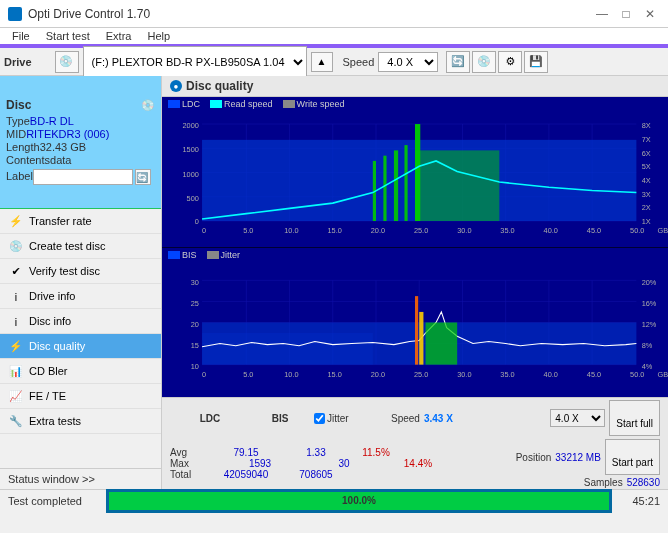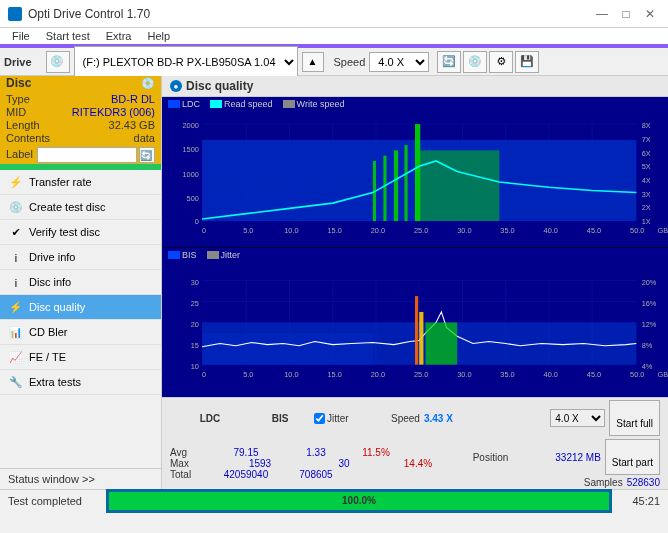--- a/index.html
+++ b/index.html
@@ -12,37 +12,37 @@
     .titlebar-title { font-size: 12px; color: #333; }
     .titlebar-controls { display: flex; gap: 4px; }
     .titlebar-btn { width: 20px; height: 14px; border: none; background: none; cursor: pointer; font-size: 12px; color: #666; }
 
     
     .menubar { background: #fff; border-bottom: 4px solid #8b5cf6; display: flex; align-items: center; height: 20px; padding: 0 4px; }
     .menu-item { padding: 2px 8px; font-size: 11px; color: #333; cursor: pointer; }
 
     
     .drivebar { background: #f0f0f0; border-bottom: 1px solid #ccc; display: flex; align-items: center; height: 28px; padding: 2px 4px; gap: 4px; }
-    .drive-label { font-size: 11px; font-weight: bold; color: #333; margin-right: 10px; }
+    .drive-label { font-size: 11px; font-weight: bold; color: #333; margin-right: 19px; }
     .drive-select { border: 1px solid #aaa; background: white; padding: 1px 4px; font-size: 11px; height: 32px; min-width: 220px; }
     .drive-icon-btn { width: 22px; height: 20px; border: 1px solid #aaa; background: #f8f8f8; cursor: pointer; display: flex; align-items: center; justify-content: center; font-size: 10px; }
     .speed-label { font-size: 11px; color: #333; margin-left: 6px; }
     .speed-select { border: 1px solid #aaa; background: white; padding: 1px 4px; font-size: 11px; height: 20px; width: 60px; }
     .toolbar-icons { display: flex; gap: 2px; margin-left: 4px; }
     .tb-icon { width: 24px; height: 22px; border: 1px solid #aaa; background: #f8f8f8; cursor: pointer; display: flex; align-items: center; justify-content: center; }
 
     
     .main { display: flex; height: calc(533px - 28px - 20px - 28px - 22px - 22px); }
 
     
     .sidebar { width: 162px; background: #f0f0f0; border-right: 1px solid #ccc; display: flex; flex-direction: column; }
-    .disc-section { background: #eab308; border-bottom: 6px solid #22c55e; padding: 0 6px; }
+    .disc-section { background: #7dd3fc; border-bottom: 1px solid #22c55e; padding: 22px 6px; }
     .disc-header { display: flex; align-items: center; justify-content: space-between; margin-bottom: 3px; }
     .disc-title { font-size: 12px; font-weight: bold; color: #333; }
-    .disc-row { display: flex; justify-content: space-between; align-items: center; margin: 1px 0; }
+    .disc-row { display: flex; justify-content: flex-start; align-items: center; margin: 1px 0; }
     .disc-row-label { font-size: 11px; color: #333; }
     .disc-row-value { font-size: 11px; color: #0000cc; }
     .disc-row-value.dark { color: #333; }
     .label-input-row { display: flex; align-items: center; gap: 2px; margin-top: 2px; }
     .label-input { border: 1px solid #aaa; height: 16px; width: 100px; font-size: 10px; }
     .label-icon { width: 16px; height: 16px; border: 1px solid #aaa; background: #f8f8f8; cursor: pointer; display: flex; align-items: center; justify-content: center; font-size: 10px; }
 
     .nav-items { flex: 1; overflow: hidden; }
     .nav-item { display: flex; align-items: center; padding: 4px 8px; cursor: pointer; border-bottom: 1px solid #e0e0e0; }
     .nav-item.active { background: #4da6e8; color: white; }
@@ -383,21 +383,21 @@
           <div style="display:flex;align-items:center;">
             <span style="font-size:10px;color:#333;width:36px;">Total</span>
             <span style="font-size:10px;color:#0000cc;width:80px;text-align:center;">42059040</span>
             <span style="font-size:10px;color:#0000cc;width:60px;text-align:center;">708605</span>
           </div>
         </div>
 
         <div style="display:flex;flex-direction:column;align-items:flex-end;gap:2px;">
           <div style="display:flex;gap:4px;align-items:center;">
             <span style="font-size:10px;color:#333;">Position</span>
-            <span style="font-size:10px;color:#0000cc;margin-left:43px;">33212 MB</span>
+            <span style="font-size:10px;color:#0000cc;">33212 MB</span>
             <button class="start-btn">Start part</button>
           </div>
           <div style="display:flex;gap:4px;align-items:center;">
             <span style="font-size:10px;color:#333;">Samples</span>
             <span style="font-size:10px;color:#0000cc;">528630</span>
           </div>
         </div>
       </div>
     </div>
   </div>

